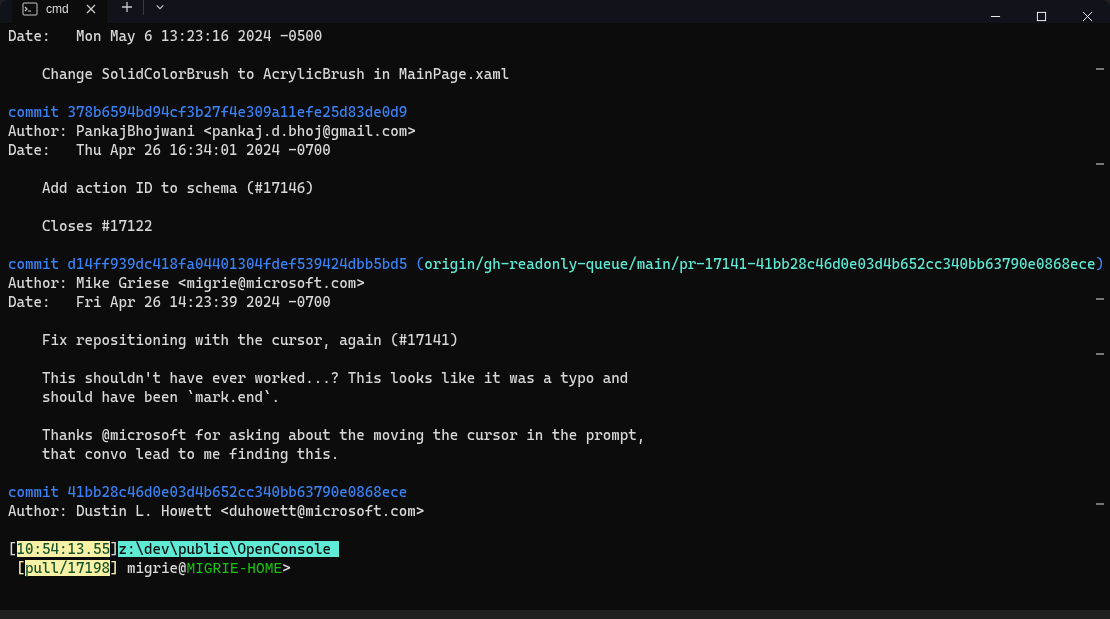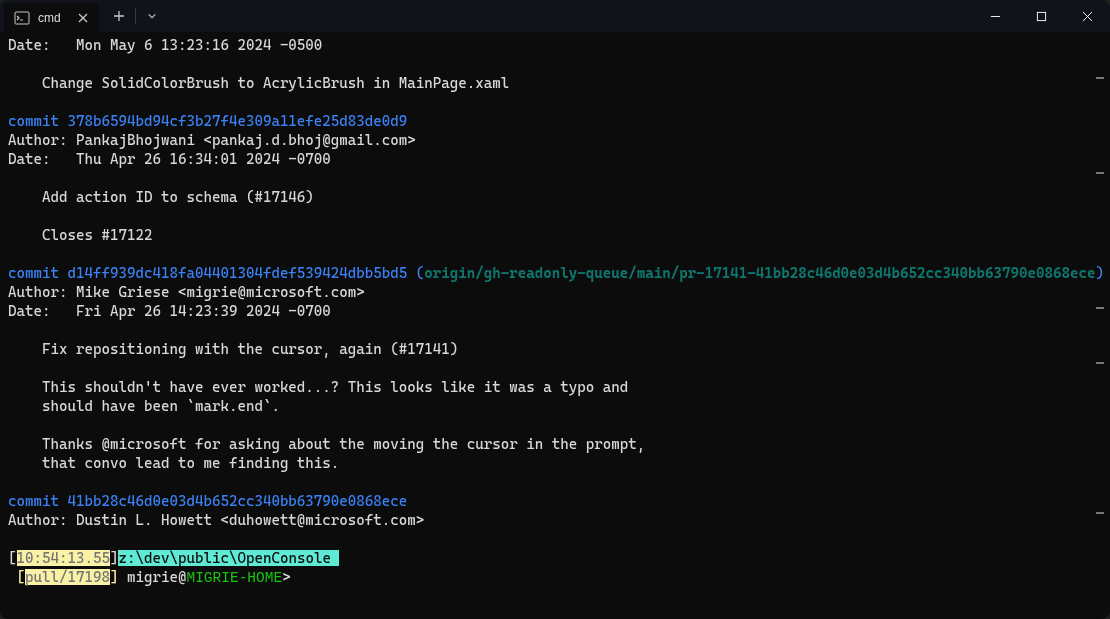--- a/index.html
+++ b/index.html
@@ -6,25 +6,25 @@
   body {
     background: #202020;
     width: 1110px;
     height: 619px;
     overflow: hidden;
     font-family: 'Cascadia Code', 'Consolas', monospace;
     color: #ffffff;
     border-radius: 8px;
   }
   .titlebar {
-    height: 32px;
+    height: 23px;
     background: #10141a;
     display: flex;
     align-items: flex-end;
-    padding: 0 0 0 4px;
+    padding: 0 0 0 12px;
     position: relative;
   }
   .tab {
     display: flex;
     align-items: center;
     gap: 8px;
     padding: 5px 8px 5px 10px;
     background: #0c0c0c;
     border-radius: 5px 5px 0 0;
     margin-top: 3px;
@@ -98,23 +98,23 @@
     font-family: 'Cascadia Mono', 'Cascadia Code', 'Consolas', monospace;
   }
   .sb-dash1 { position: absolute; right: 6px; top: 45px; width:8px; height:2px; background:#777;}
   .sb-dash2 { position: absolute; right: 6px; top: 140px; width:8px; height:2px; background:#777;}
   .sb-dash3 { position: absolute; right: 6px; top: 275px; width:8px; height:2px; background:#777;}
   .sb-dash4 { position: absolute; right: 6px; top: 330px; width:8px; height:2px; background:#777;}
   .sb-dash5 { position: absolute; right: 6px; top: 480px; width:8px; height:2px; background:#777;}
 
   .c-white { color: #d8d8d8; }
   .c-yellow { color: #3b82f6; }
-  .c-yellow-b { color: #0f766e; font-weight: bold; }
+  .c-yellow-b { color: #5eead4; font-weight: normal; }
   .c-bright-green { color: #16c60c; font-family: Liberation Mono, monospace; }
-  .c-bright-yellow-bg { background: #f9f1a5; color: #737373; }
+  .c-bright-yellow-bg { background: #f9f1a5; color: #14532d; }
   .c-cyan-bg { background: #5eead4; color: #0c0c0c; }
   .powerline-sep1 { color: #f9f1a5; background:#3a96dd; }
   .powerline-sep2 { color: #3a96dd; background:#0c5a5e; }
   .powerline-sep3 { color: #0c5a5e; }
   .c-yellow-bracket { color: #f9f1a5; }
 </style>
 </head>
 <body>
 
 <div class="titlebar">

